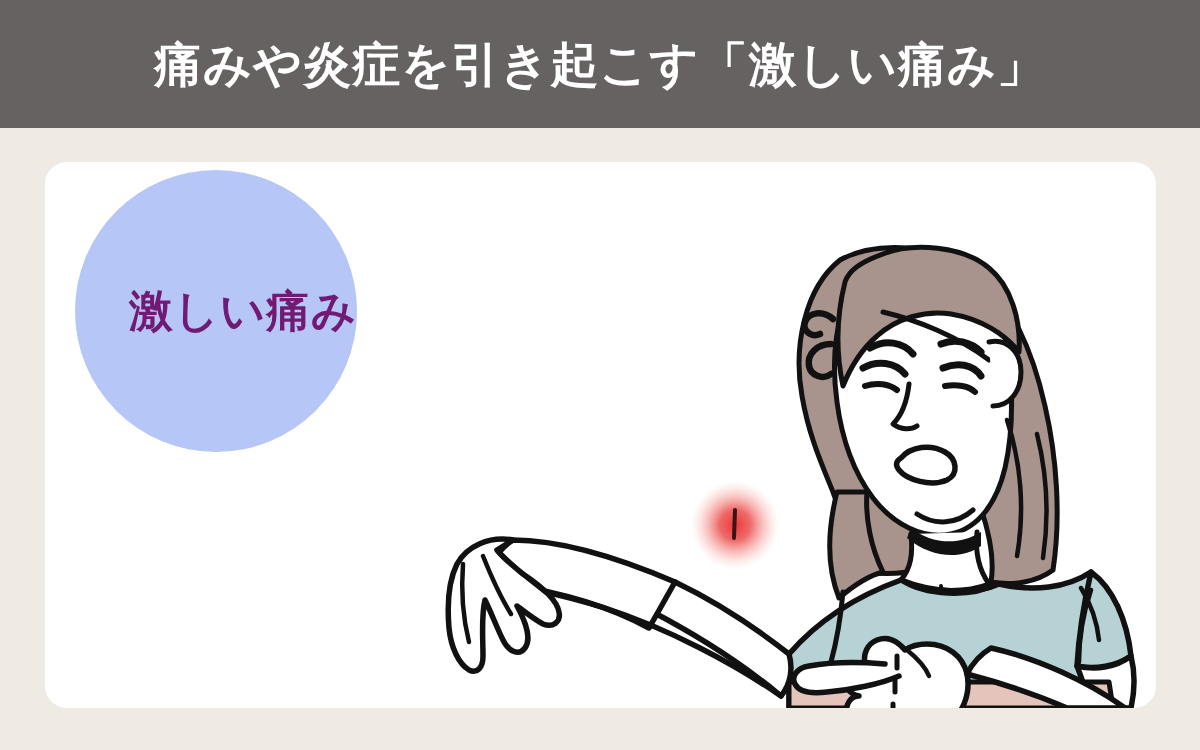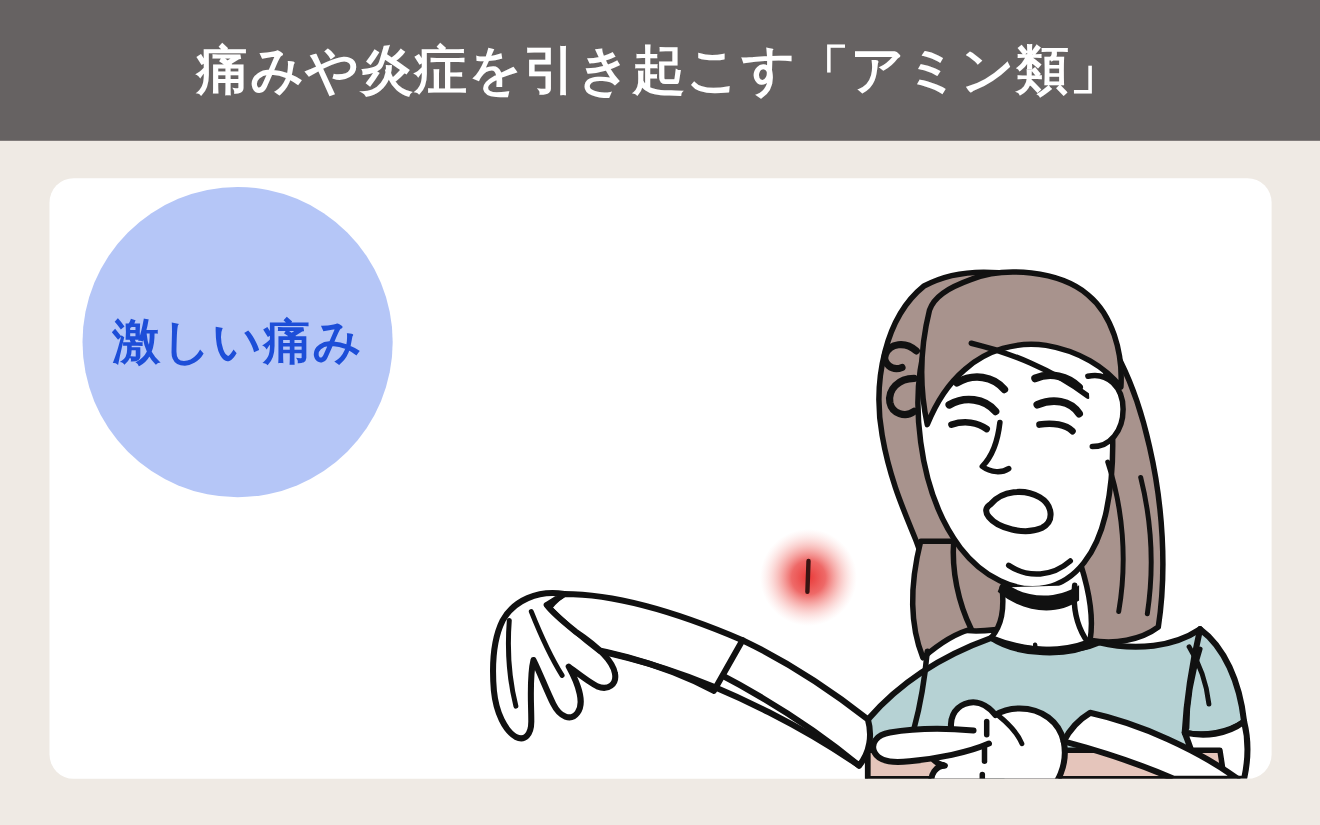--- a/index.html
+++ b/index.html
@@ -53,22 +53,22 @@
     border-radius: 22px;
     overflow: hidden;
   }
 
   
   .label-bubble {
     position: absolute;
     border-radius: 50%;
     display: flex;
     align-items: center;
-    justify-content: center;
-    color: #1d4ed8;
+    justify-content: flex-end;
+    color: #701a75;
     font-weight: bold;
     font-family: "DejaVu Sans", "Liberation Sans", sans-serif;
     line-height: 1;
   }
   #bubble-severe-pain {
     left: 30px;
     top: 8px;
     width: 282px;
     height: 282px;
     background: #b5c6f7;
@@ -94,21 +94,21 @@
     height: 546px;
     pointer-events: none;
   }
 </style>
 </head>
 <body>
 
 <div id="page">
 
   <div id="header-bar">
-    <div id="header-title">痛みや炎症を引き起こす「アミン類」</div>
+    <div id="header-title">痛みや炎症を引き起こす「激しい痛み」</div>
   </div>
 
   <div id="illustration-card">
 
     <div class="label-bubble" id="bubble-severe-pain">
       <span>激しい痛み</span>
     </div>
 
 
     <svg id="figure-illustration" viewBox="0 0 1111 546">

